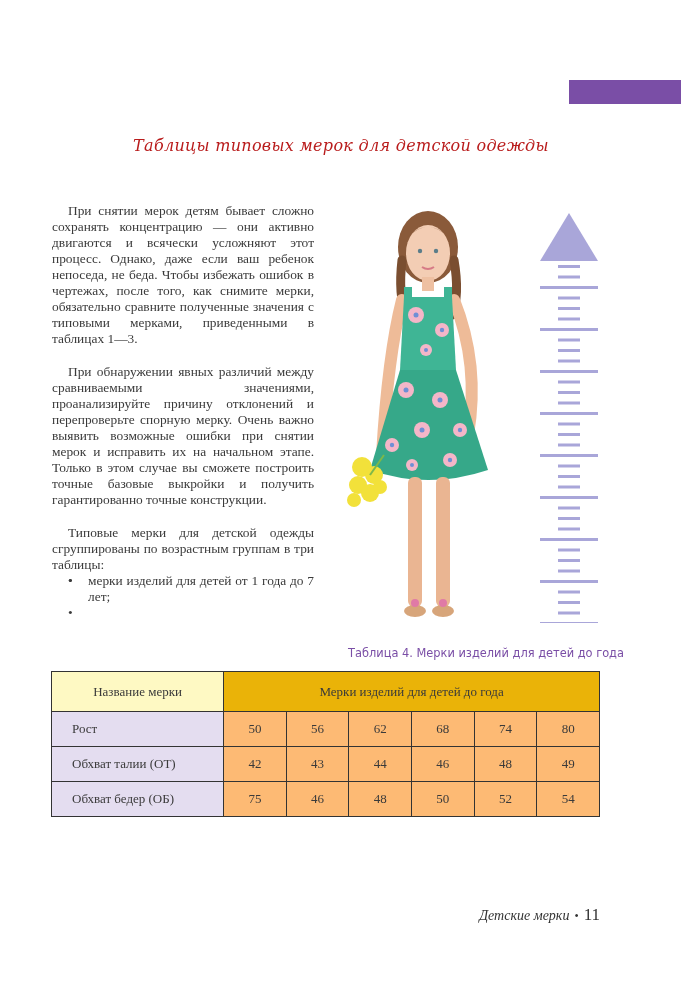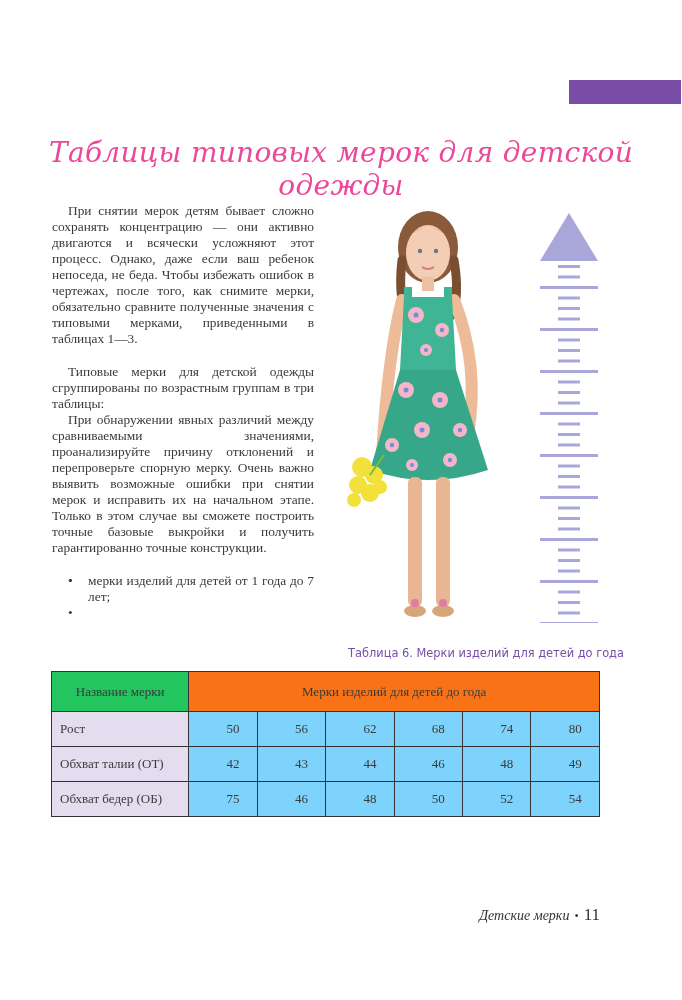--- a/index.html
+++ b/index.html
@@ -1,55 +1,55 @@
 <!DOCTYPE html>
 <html><head>
 <meta charset="utf-8">
 <style>
   html, body { margin:0; padding:0; background:#ffffff; }
   body { width:682px; height:1000px; position:relative; overflow:hidden;
          font-family:"Liberation Serif", "DejaVu Serif", serif; color:#3a3a3a; }
   .accent-bar { position:absolute; left:569px; top:80px; width:112px; height:24px; background:#7a4ea6; }
   .title { position:absolute; left:0; width:682px; top:136px; text-align:center;
-           font-family:"DejaVu Serif", serif; font-style:italic; font-size:28px;
-           color:#ec4899; letter-spacing:0.3px; }
+           font-family:"DejaVu Serif", serif; font-style:italic; font-size:16px;
+           color:#b91c1c; letter-spacing:0.3px; }
   .body-text { position:absolute; left:52px; top:203px; width:262px; font-size:13.4px;
                line-height:16px; color:#3a3a3a; text-align:justify; }
   .body-text p { margin:0 0 17px 0; text-indent:16px; }
   .body-text ul { margin:0; padding:0; list-style:none; }
   .body-text li { position:relative; padding-left:36px; }
   .body-text li .bullet { position:absolute; left:16px; top:0; }
   .figure { position:absolute; left:340px; top:205px; width:175px; height:430px; }
   .ruler { position:absolute; left:540px; top:213px; width:58px; height:410px; }
   .caption { position:absolute; left:348px; top:646px; font-family:"DejaVu Sans", sans-serif;
              font-size:11.4px; color:#7a4ea6; }
   table.measures { position:absolute; left:51px; top:671px; width:549px; border-collapse:collapse;
                    font-size:13px; color:#3a3a3a; }
   table.measures td { border:1.6px solid #333; height:34px; text-align:center; padding:0; }
   table.measures tr.head td { height:39px; }
-  table.measures td.name-head { background:#22c55e; width:172px; }
-  table.measures td.group-head { background:#f97316; }
-  table.measures td.row-label { background:#e4ddf0; text-align:left; padding-left:8px; }
-  table.measures td.val { width:62px; background:#7dd3fc;padding-left:20px; }
+  table.measures td.name-head { background:#fef9c3; width:172px; }
+  table.measures td.group-head { background:#eab308; }
+  table.measures td.row-label { background:#e4ddf0; text-align:left; padding-left:20px; }
+  table.measures td.val { width:62px; background:#fdba74; }
   .footer { position:absolute; right:82px; top:905px; font-size:14px; color:#333;text-align:right; }
   .footer .section { font-style:italic; }
   .footer .dot { margin:0 5px; font-size:12px; }
   .footer .page { font-size:17px; }
 </style>
 </head>
 <body>
 
 <div class="accent-bar"></div>
 
 <h1 class="title" style="margin:0;font-weight:normal;">Таблицы типовых мерок для детской одежды</h1>
 
 <div class="body-text">
   <p>При снятии мерок детям бывает сложно сохранять концентрацию — они активно двигаются и всячески усложняют этот процесс. Однако, даже если ваш ребенок непоседа, не беда. Чтобы избежать ошибок в чертежах, после того, как снимите мерки, обязательно сравните полученные значения с типовыми мерками, приведенными в таблицах 1—3.</p>
+  <p>При обнаружении явных различий между сравниваемыми значениями, проанализируйте причину отклонений и перепроверьте спорную мерку. Очень важно выявить возможные ошибки при снятии мерок и исправить их на начальном этапе. Только в этом случае вы сможете построить точные базовые выкройки и получить гарантированно точные конструкции.</p>
   <p style="margin-bottom:0;">Типовые мерки для детской одежды сгруппированы по возрастным группам в три таблицы:</p>
-  <p>При обнаружении явных различий между сравниваемыми значениями, проанализируйте причину отклонений и перепроверьте спорную мерку. Очень важно выявить возможные ошибки при снятии мерок и исправить их на начальном этапе. Только в этом случае вы сможете построить точные базовые выкройки и получить гарантированно точные конструкции.</p>
   <ul>
     <li><span class="bullet">•</span></li>
     <li><span class="bullet">•</span><span>мерки изделий для детей от 1 года до 7 лет;</span></li>
     <li><span class="bullet">•</span></li>
   </ul>
 </div>
 
 <svg class="figure" viewBox="0 0 175 430">
 
   <ellipse cx="88" cy="42" rx="30" ry="36" fill="#8a5a3a"></ellipse>
@@ -154,21 +154,21 @@
       <rect x="18" width="22" y="356.5" height="3"></rect>
       <rect x="0" width="58" y="367" height="3"></rect>
       <rect x="18" width="22" y="377.5" height="3"></rect>
       <rect x="18" width="22" y="388" height="3"></rect>
       <rect x="18" width="22" y="398.5" height="3"></rect>
       <rect x="0" width="58" y="409" height="3"></rect>
       <rect x="18" width="22" y="419.5" height="3"></rect>
     </g>
 </svg>
 
-<div class="caption">Таблица 6. Мерки изделий для детей до года</div>
+<div class="caption">Таблица 4. Мерки изделий для детей до года</div>
 
 <table class="measures">
   <tbody>
       <tr class="head">
     <td class="name-head">Название мерки</td>
     <td class="group-head" colspan="6">Мерки изделий для детей до года</td>
   </tr>
   <tr>
     <td class="row-label">Рост</td>
     <td class="val">50</td>

